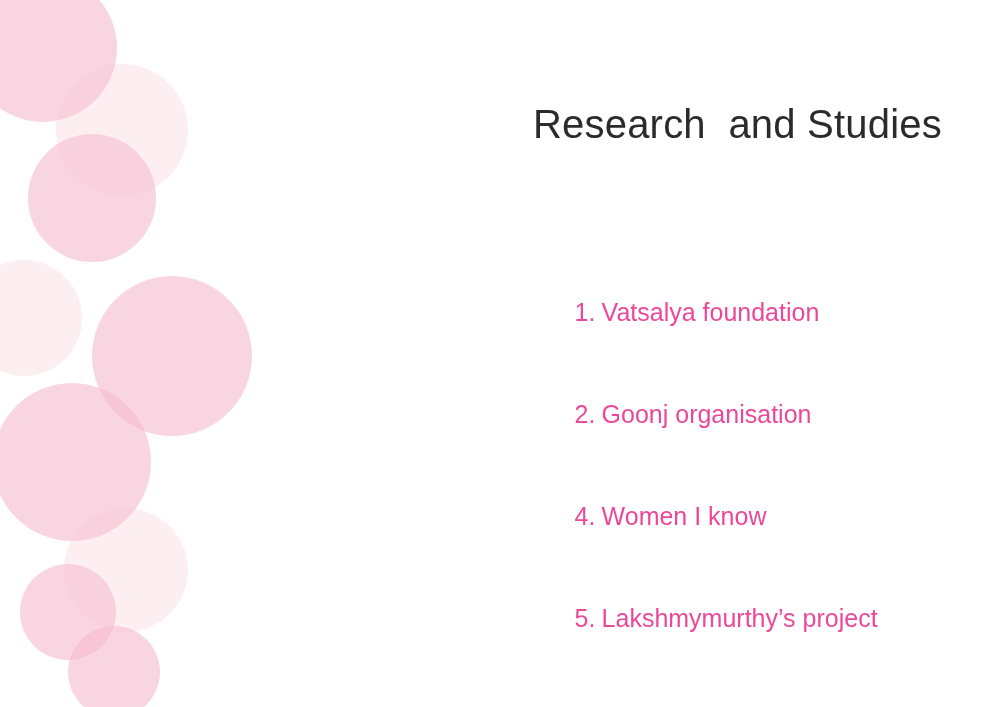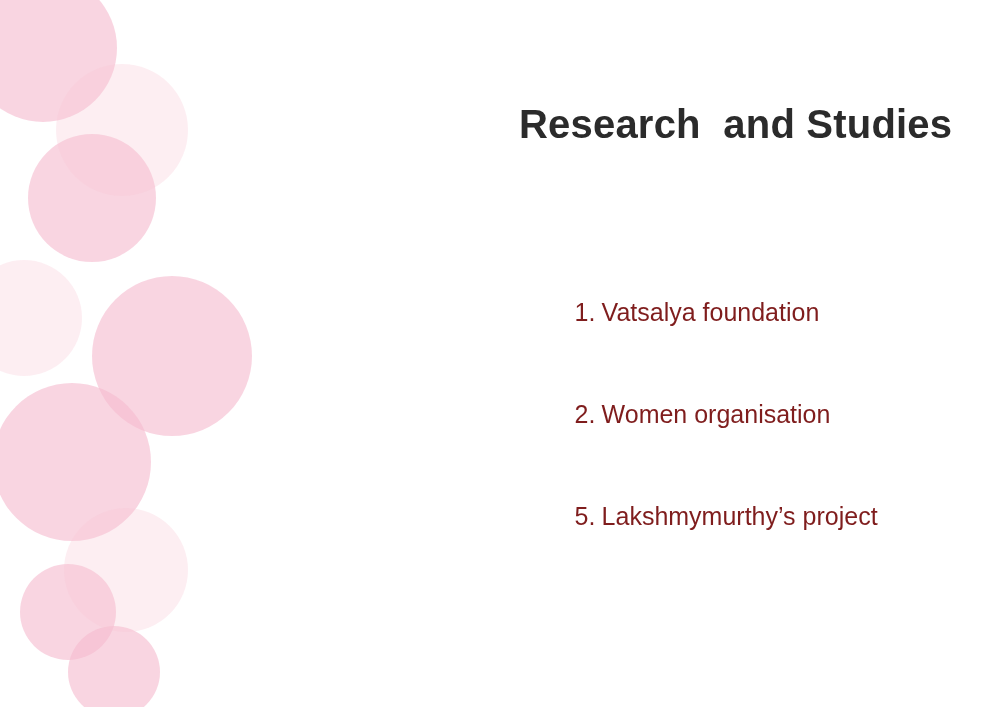--- a/index.html
+++ b/index.html
@@ -27,41 +27,41 @@
   }
   #content {
     position: absolute;
     left: 0;
     top: 0;
     width: 1000px;
     height: 707px;
   }
   #slide-title {
     position: absolute;
-    left: 519px;
+    left: 533px;
     top: 74px;
     font-size: 40px;
-    font-weight: bold;
+    font-weight: normal;
     color: #2b2b2b;
     letter-spacing: 0.2px;
     white-space: pre;
     line-height: 1.15;
   }
   #agenda-list {
     position: absolute;
     left: 519px;
     top: 261px;
     margin: 0;
     padding: 0;
     list-style: none;
   }
   #agenda-list li {
     display: block;
     font-size: 25px;
-    color: #7f1d1d;
+    color: #ec4899;
     line-height: 34px;
     white-space: pre;
     font-weight: normal;
   }
   .item-num {
     display: inline-block;
     min-width: 27px;
   }
   .item-label {
     display: inline;
@@ -90,21 +90,24 @@
 
   <div id="content">
 
     <h1 id="slide-title">Research  and Studies</h1>
 
     <ol id="agenda-list">
       <li>
         <span class="item-num">1.</span><span class="item-label">Vatsalya foundation</span>
       </li>
       <li>
-        <span class="item-num">2.</span><span class="item-label">Women organisation</span>
+        <span class="item-num">2.</span><span class="item-label">Goonj organisation</span>
+      </li>
+      <li>
+        <span class="item-num">4.</span><span class="item-label">Women I know</span>
       </li>
       <li>
         <span class="item-num">5.</span><span class="item-label">Lakshmymurthy’s project</span>
       </li>
 
     </ol>
 
   </div>
 </div>
 

